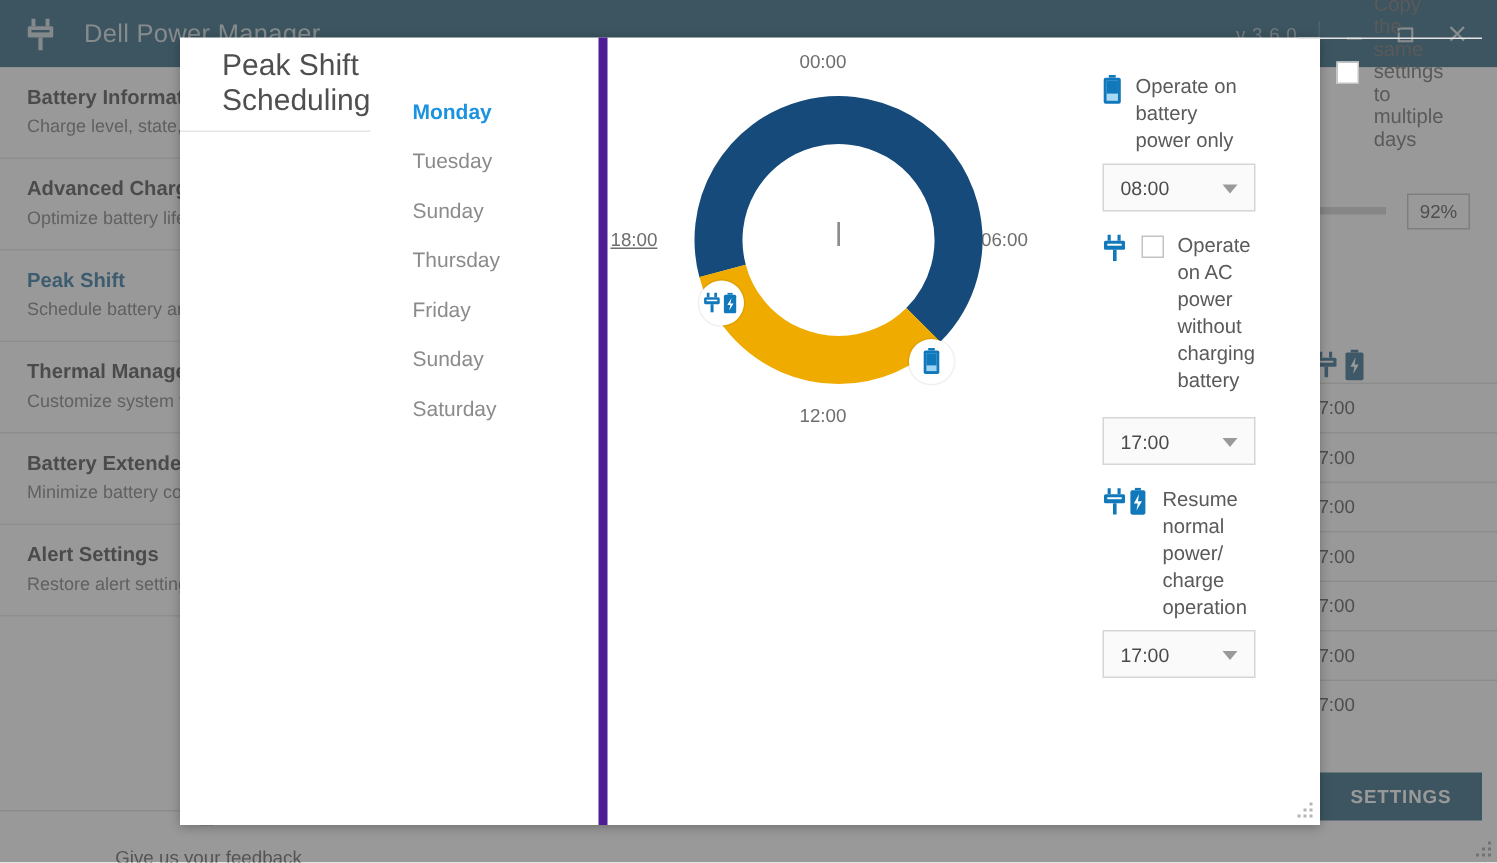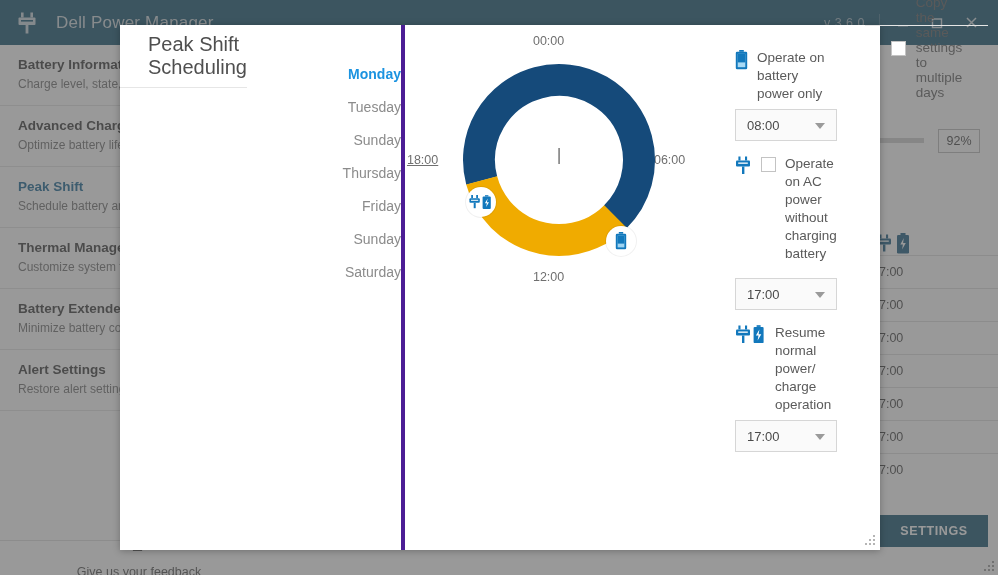--- a/index.html
+++ b/index.html
@@ -77,21 +77,21 @@
   .modal {
     position: absolute; left: 120px; top: 25px; width: 760px; height: 525px;
     background: #fff; box-shadow: 0 1px 7px rgba(0,0,0,.28);
     display: flex; flex-direction: row;
   }
   .modal-header { height: 63px; display: flex; align-items: center; padding-left: 28px; border-bottom: 1px solid #e6e6e6; }
   .modal-title { font-size: 20px; color: #4f4f4f; font-weight: normal; }
 
   .modal-body { flex: 1; display: flex; position: relative; }
 
-  .days { width: 158px; padding: 33px 0 0 28px; border-right: 4px solid #4c1d95; height: 100%; text-align: right; }
+  .days { width: 158px; padding: 33px 0 0 28px; border-right: 6px solid #4c1d95; height: 100%; }
   .day { font-size: 14px; color: #8b8b8b; line-height: 33px; }
   .day.selected { color: #1b93e0; font-weight: bold; }
 
   .chart-col { width: 316px; position: relative; }
   .ring-wrap { position: absolute; left: 49px; top: 30px; width: 210px; height: 210px; }
   .lbl { position: absolute; font-size: 12.5px; color: #6f6f6f; }
   .lbl-top    { left: 128px; top: 9px; }
   .lbl-right  { left: 249px; top: 128px; }
   .lbl-bottom { left: 128px; top: 245px; }
   .lbl-left   { left: 2px;  top: 128px; text-decoration: underline; }

